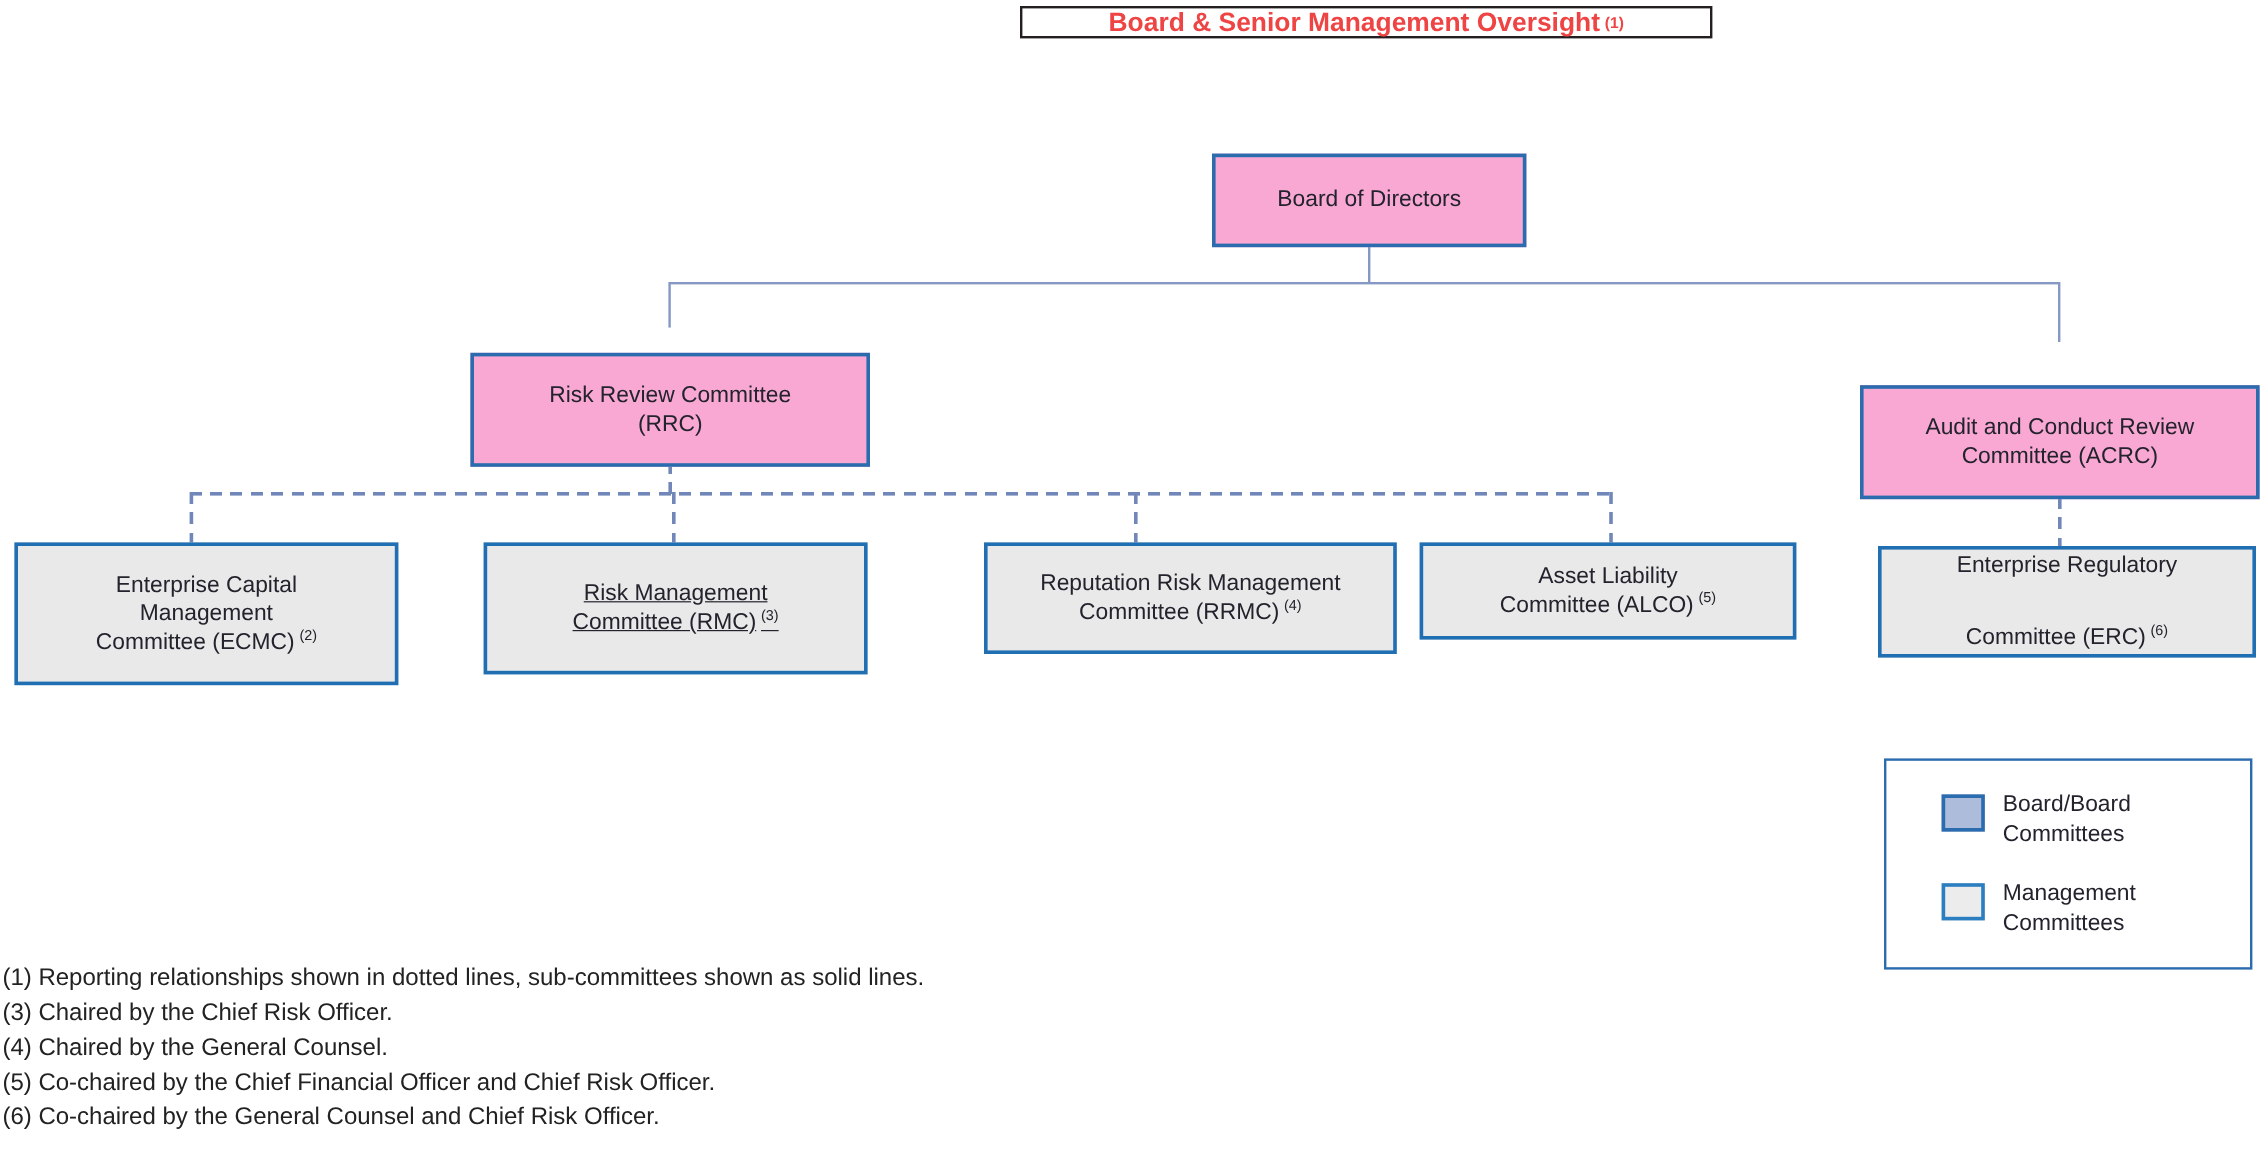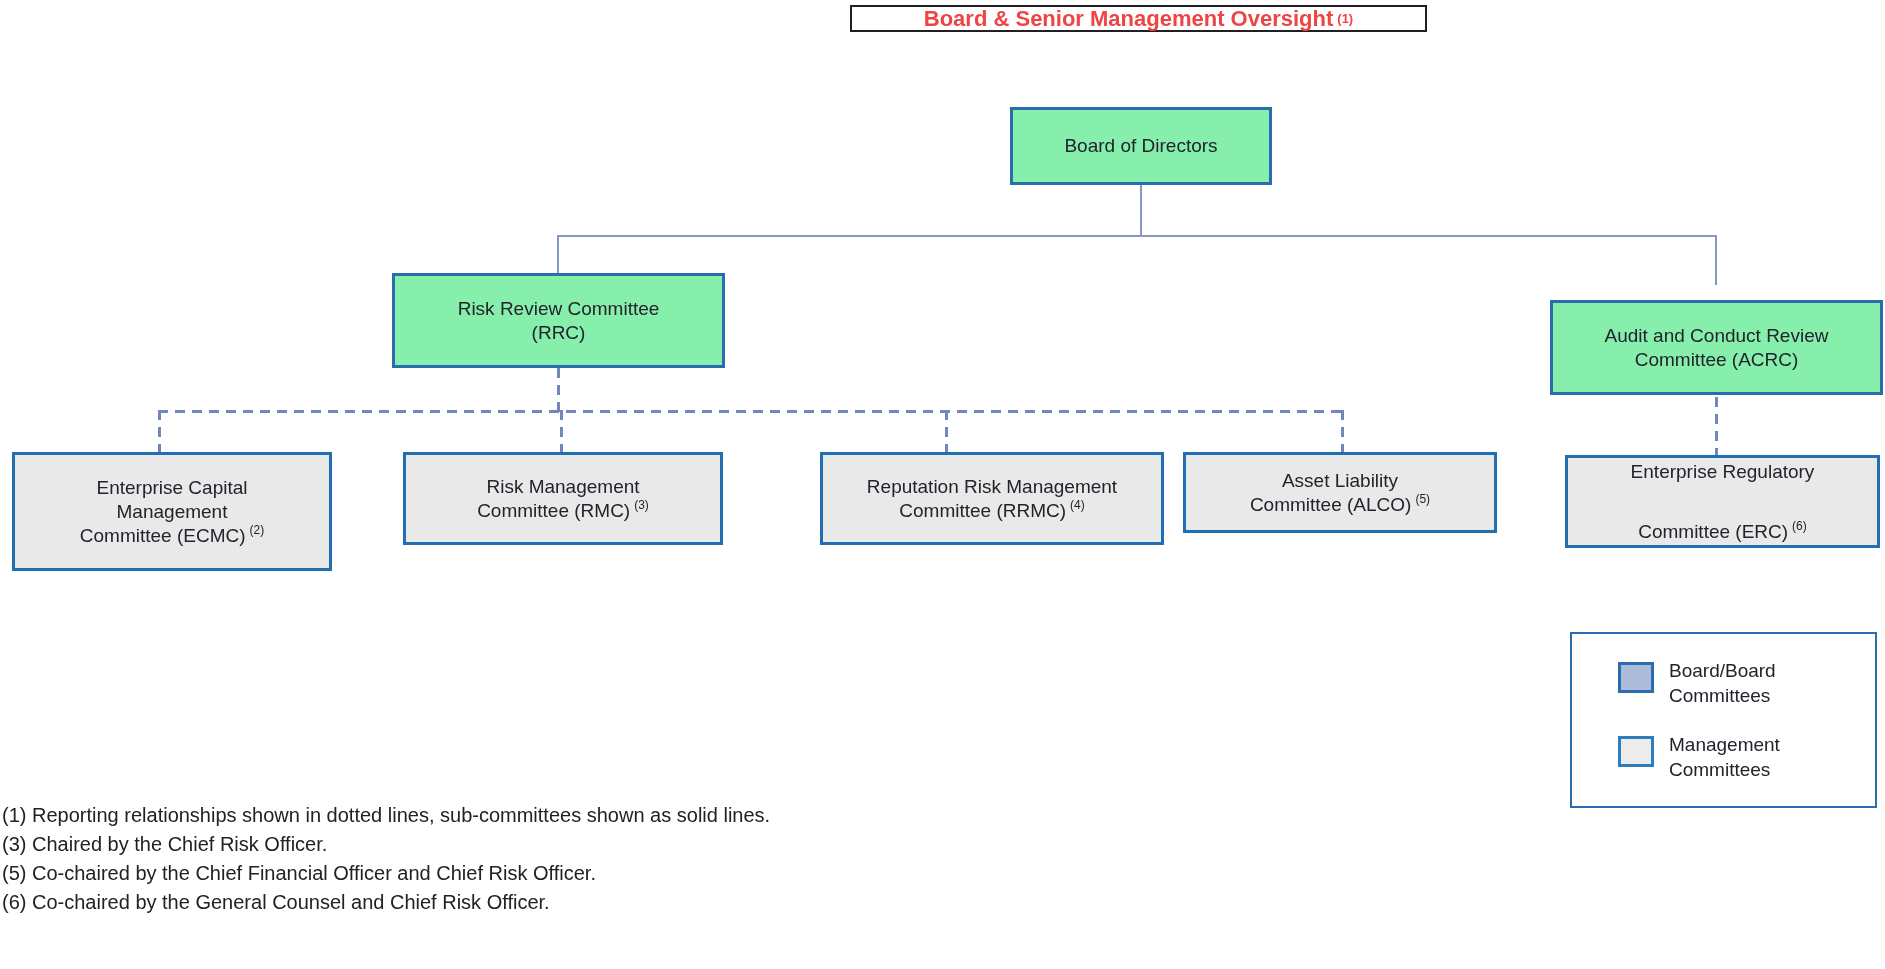--- a/index.html
+++ b/index.html
@@ -6,21 +6,21 @@
   .canvas {
     position:relative; width:1885px; height:969px; background:#ffffff;
     font-family:"Liberation Sans", "DejaVu Sans", sans-serif;
     color:#23232d; overflow:hidden;
   }
   .box {
     position:absolute; box-sizing:border-box;
     display:flex; flex-direction:column; align-items:center; justify-content:center;
     text-align:center; font-size:19px; line-height:24px; color:#23232d;
   }
-  .box.blue { background:#86efac; border:3px solid #2b6cae; }
+  .box.blue { background:#f9a8d4; border:3px solid #2b6cae;margin-top:21px; }
   .box.gray { background:#e9e9e9; border:3px solid #1f6fb2; }
   .title-box {
     position:absolute; box-sizing:border-box; left:850px; top:5px; width:577px; height:27px;
     border:2px solid #231f20; background:#ffffff;
     display:flex; align-items:center; justify-content:center;
     font-size:22px; font-weight:bold; color:#ef4444;
   }
   sup.fn-ref { font-size:12px; line-height:0; margin-left:4px; }
   .title-box sup.fn-ref { font-size:13px; font-weight:bold; }
   .ln { display:block; }
@@ -77,21 +77,21 @@
     <span class="ln">Audit and Conduct Review</span>
     <span class="ln">Committee (ACRC)</span>
   </div>
 
   <div class="box gray" style="left:12px; top:452px; width:320px; height:119px;">
     <span class="ln">Enterprise Capital</span>
     <span class="ln">Management</span>
     <span class="ln"><span>Committee (ECMC)</span><sup class="fn-ref">(2)</sup></span>
   </div>
 
-  <div class="box gray" style="left:403px; top:452px; width:320px; height:93px;">
+  <div class="box gray" style="left:403px; top:452px; width:320px; height:110px;text-decoration:underline;">
     <span class="ln">Risk Management</span>
     <span class="ln"><span>Committee (RMC)</span><sup class="fn-ref">(3)</sup></span>
   </div>
 
   <div class="box gray" style="left:777px; top:452px; width:344px; height:93px;margin-left:43px;">
     <span class="ln">Reputation Risk Management</span>
     <span class="ln"><span>Committee (RRMC)</span><sup class="fn-ref">(4)</sup></span>
   </div>
 
   <div class="box gray" style="left:1183px; top:452px; width:314px; height:81px;">
@@ -117,17 +117,18 @@
       <span class="legend-label">
         <span class="ln">Management</span>
         <span class="ln">Committees</span>
       </span>
     </div>
   </div>
 
   <div class="footnotes">
     <div>(1) Reporting relationships shown in dotted lines, sub-committees shown as solid lines.</div>
     <div>(3) Chaired by the Chief Risk Officer.</div>
+    <div>(4) Chaired by the General Counsel.</div>
     <div>(5) Co-chaired by the Chief Financial Officer and Chief Risk Officer.</div>
     <div>(6) Co-chaired by the General Counsel and Chief Risk Officer.</div>
   </div>
 
 </div>
 
 </body></html>

